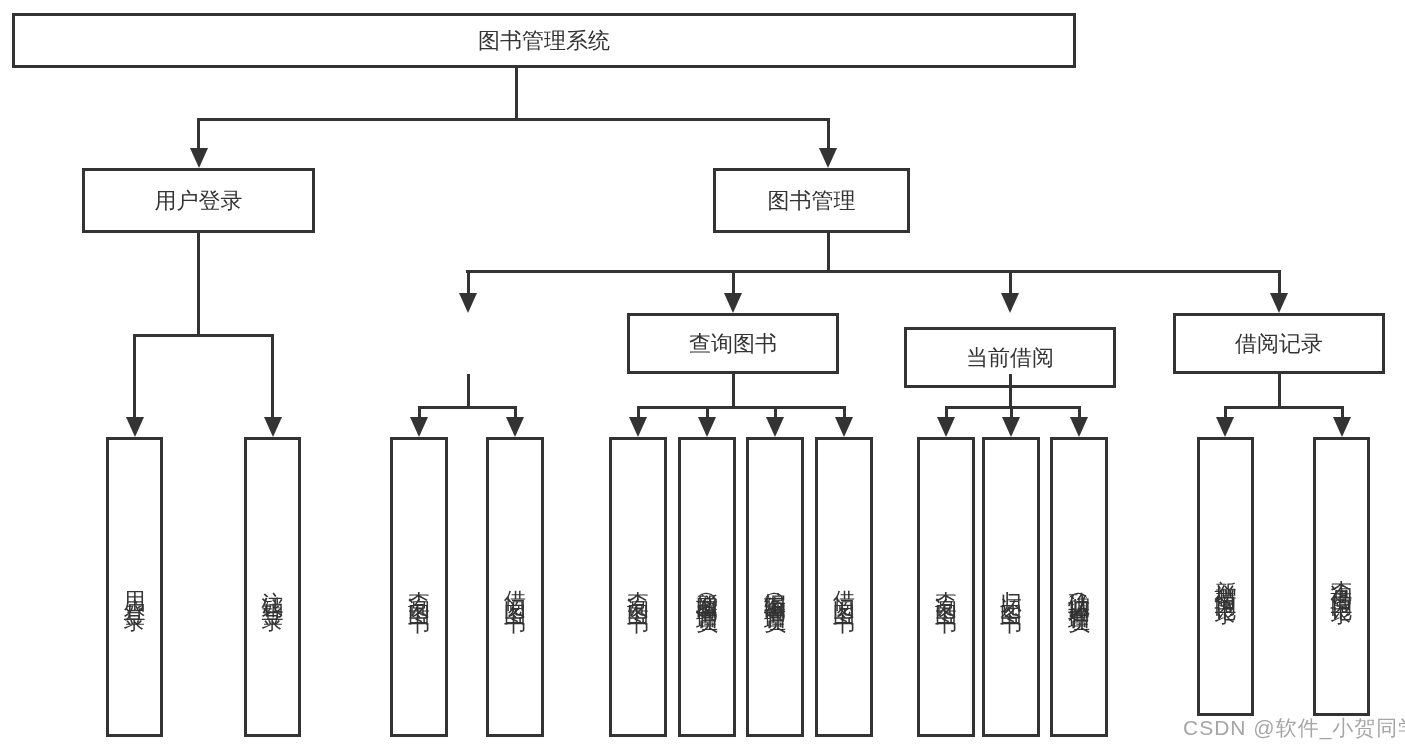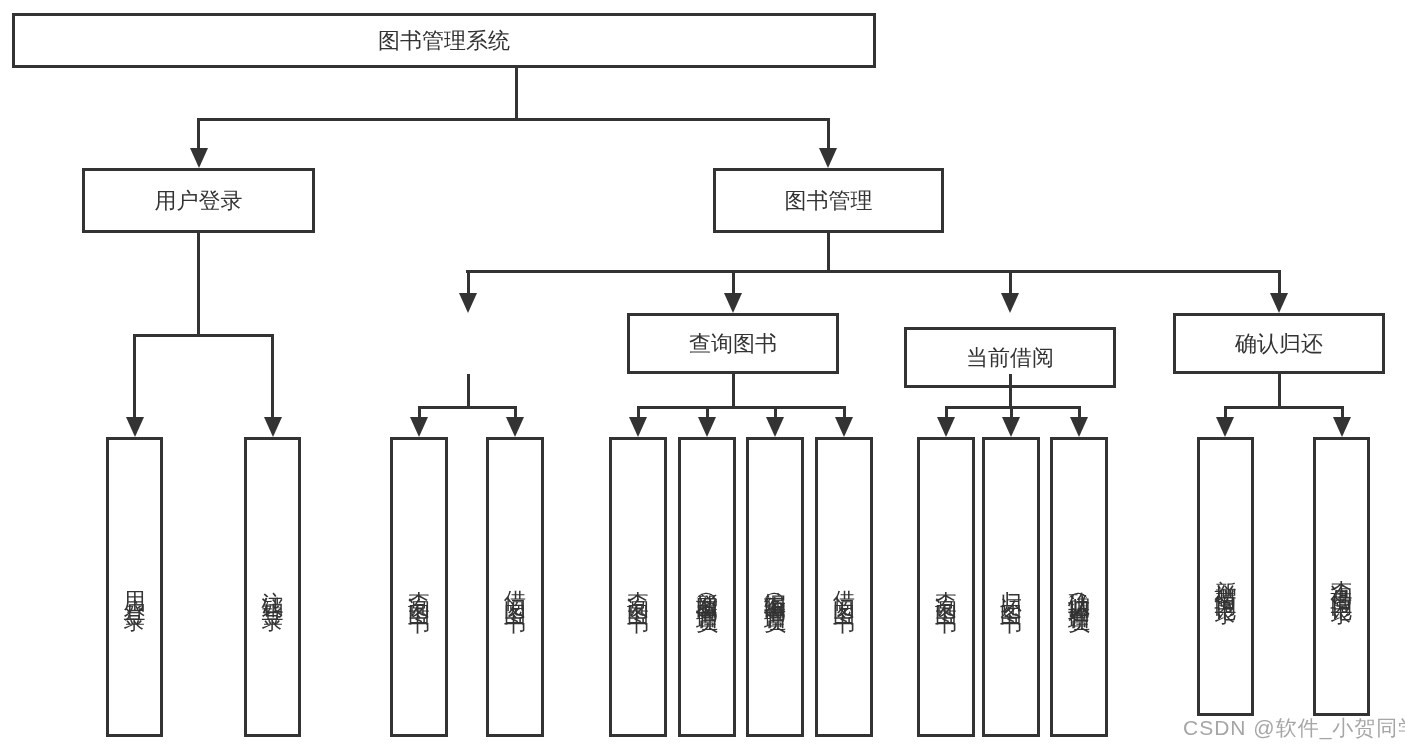--- a/index.html
+++ b/index.html
@@ -27,35 +27,35 @@
   .wm {
     position:absolute; color:#a6a6a6; font-size:21px;
     letter-spacing:1px; white-space:nowrap;
   }
 </style>
 </head>
 <body>
 
 <div class="canvas">
 
-  <div class="box" style="left:12px; top:13px; width:864px; height:55px;">
+  <div class="box" style="left:12px; top:13px; width:1064px; height:55px;">
     <span>图书管理系统</span>
   </div>
 
   <div class="ln" style="left:515px; top:68px; width:3px; height:53px;"></div>
   <div class="ln" style="left:197px; top:118px; width:633px; height:3px;"></div>
   <div class="ln" style="left:197px; top:121px; width:3px; height:29px;"></div>
   <div class="ah" style="left:190px; top:148px;"></div>
   <div class="ln" style="left:827px; top:121px; width:3px; height:29px;"></div>
   <div class="ah" style="left:819px; top:148px;"></div>
 
   <div class="box" style="left:82px; top:168px; width:233px; height:65px;">
     <span>用户登录</span>
   </div>
-  <div class="box" style="left:713px; top:168px; width:231px; height:65px;">
+  <div class="box" style="left:713px; top:168px; width:197px; height:65px;">
     <span>图书管理</span>
   </div>
 
   <div class="ln" style="left:197px; top:233px; width:3px; height:103px;"></div>
   <div class="ln" style="left:133px; top:334px; width:141px; height:3px;"></div>
   <div class="ln" style="left:133px; top:337px; width:3px; height:82px;"></div>
   <div class="ah" style="left:125.5px; top:417px;"></div>
   <div class="ln" style="left:271px; top:337px; width:3px; height:82px;"></div>
   <div class="ah" style="left:263.5px; top:417px;"></div>
 
@@ -77,21 +77,21 @@
   <div class="ln" style="left:1277.5px; top:273px; width:3px; height:22px;"></div>
   <div class="ah" style="left:1270px; top:293px;"></div>
 
   <div class="box" style="left:627px; top:313px; width:212px; height:61px;">
     <span>查询图书</span>
   </div>
   <div class="box" style="left:904px; top:313px; width:212px; height:61px;margin-top:14px;">
     <span>当前借阅</span>
   </div>
   <div class="box" style="left:1173px; top:313px; width:212px; height:61px;">
-    <span>确认归还</span>
+    <span>借阅记录</span>
   </div>
 
   <div class="ln" style="left:466.5px; top:374px; width:3px; height:35px;"></div>
   <div class="ln" style="left:417.5px; top:406px; width:99px; height:3px;"></div>
   <div class="ln" style="left:417.5px; top:409px; width:3px; height:9px;"></div>
   <div class="ah" style="left:410px; top:417px;"></div>
   <div class="ln" style="left:513.5px; top:409px; width:3px; height:9px;"></div>
   <div class="ah" style="left:506px; top:417px;"></div>
   <div class="box vbox" style="left:390px; top:437px; width:58px; height:300px;">
       <span>查询图书</span>

